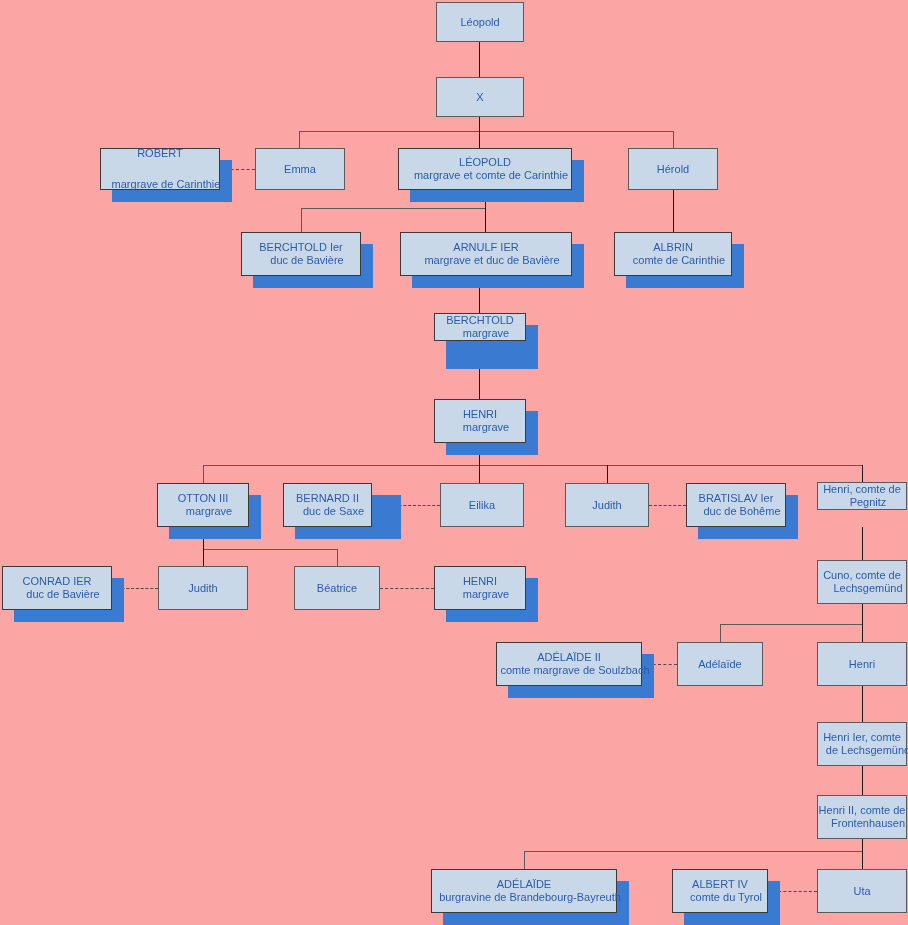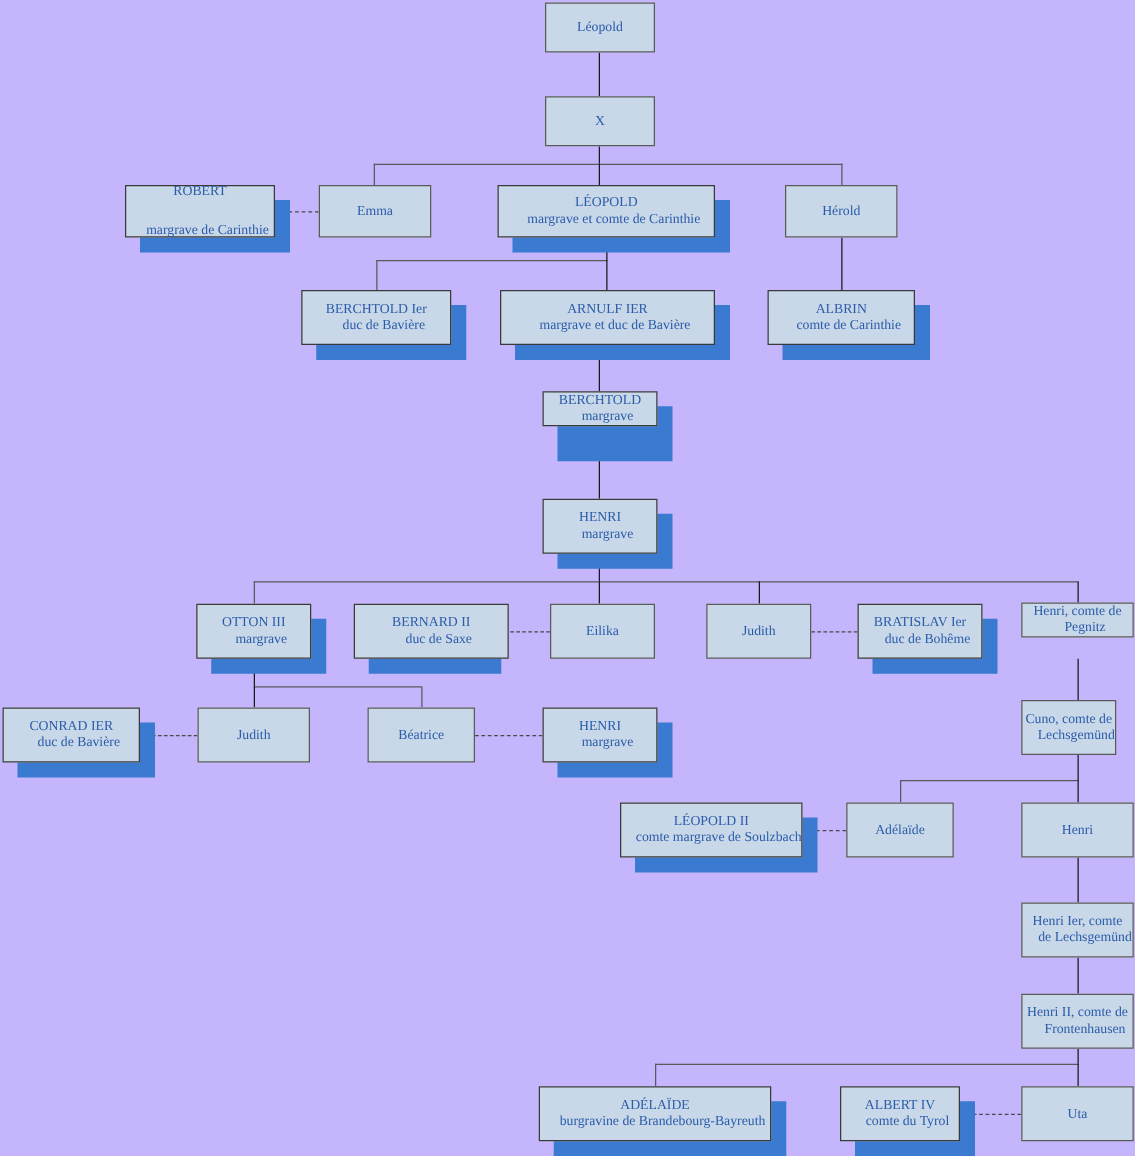--- a/index.html
+++ b/index.html
@@ -1,21 +1,21 @@
 <!DOCTYPE html>
 <html><head>
 <meta charset="utf-8">
 <title>Genealogie</title>
 <style>
   html,body{margin:0;padding:0;background:#ffffff;}
   #canvas{
     position:relative;
     width:908px;height:925px;
-    background:#c4b5fd;
-    font-family:Liberation Serif, serif;
+    background:#fca5a5;
+    font-family:Liberation Sans, sans-serif;
     overflow:hidden;
   }
   
   .ln{position:absolute;background:#3d3d3d;}
   .ln.h{height:1px;}
   .ln.v{width:1px;}
   .ln.thick{background:#1a1a1a;}
   .ln.grey{background:#5a5a5a;}
 
   
@@ -157,21 +157,21 @@
       <div class="node dark" style="left: 434px; top: 399px; width: 92px; height: 44px;">
         <span class="l1">HENRI</span>
         <span class="l2">margrave</span>
       </div>
       <div class="shadow" style="left: 169px; top: 495px; width: 92px; height: 44px;"></div>
       <div class="node dark" style="left: 157px; top: 483px; width: 92px; height: 44px;">
         <span class="l1">OTTON III</span>
         <span class="l2">margrave</span>
       </div>
       <div class="shadow" style="left: 295px; top: 495px; width: 106px; height: 44px;"></div>
-      <div class="node dark" style="left: 283px; top: 483px; width: 124px; height: 44px;">
+      <div class="node dark" style="left: 283px; top: 483px; width: 89px; height: 44px;">
         <span class="l1">BERNARD II</span>
         <span class="l2">duc de Saxe</span>
       </div>
       <div class="node" style="left: 440px; top: 483px; width: 84px; height: 44px;">
         <span class="l1">Eilika</span>
       </div>
       <div class="node" style="left: 565px; top: 483px; width: 84px; height: 44px;">
         <span class="l1">Judith</span>
       </div>
       <div class="shadow" style="left: 698px; top: 495px; width: 100px; height: 44px;"></div>
@@ -192,27 +192,27 @@
         <span class="l1">Judith</span>
       </div>
       <div class="node" style="left: 294px; top: 566px; width: 86px; height: 44px;">
         <span class="l1">Béatrice</span>
       </div>
       <div class="shadow" style="left: 446px; top: 578px; width: 92px; height: 44px;"></div>
       <div class="node dark" style="left: 434px; top: 566px; width: 92px; height: 44px;">
         <span class="l1">HENRI</span>
         <span class="l2">margrave</span>
       </div>
-      <div class="node" style="left: 817px; top: 560px; width: 76px; height: 44px; text-align: right;">
+      <div class="node" style="left: 817px; top: 560px; width: 90px; height: 44px; text-align: right;">
         <span class="l1">Cuno, comte de</span>
         <span class="l2">Lechsgemünd</span>
       </div>
       <div class="shadow" style="left: 508px; top: 654px; width: 146px; height: 44px;"></div>
       <div class="node dark" style="left: 496px; top: 642px; width: 146px; height: 44px;">
-        <span class="l1">LÉOPOLD II</span>
+        <span class="l1">ADÉLAÏDE II</span>
         <span class="l2">comte margrave de Soulzbach</span>
       </div>
       <div class="node" style="left: 677px; top: 642px; width: 86px; height: 44px;">
         <span class="l1">Adélaïde</span>
       </div>
       <div class="node" style="left: 817px; top: 642px; width: 90px; height: 44px;">
         <span class="l1">Henri</span>
       </div>
       <div class="node" style="left: 817px; top: 722px; width: 90px; height: 44px;">
         <span class="l1">Henri Ier, comte</span>

